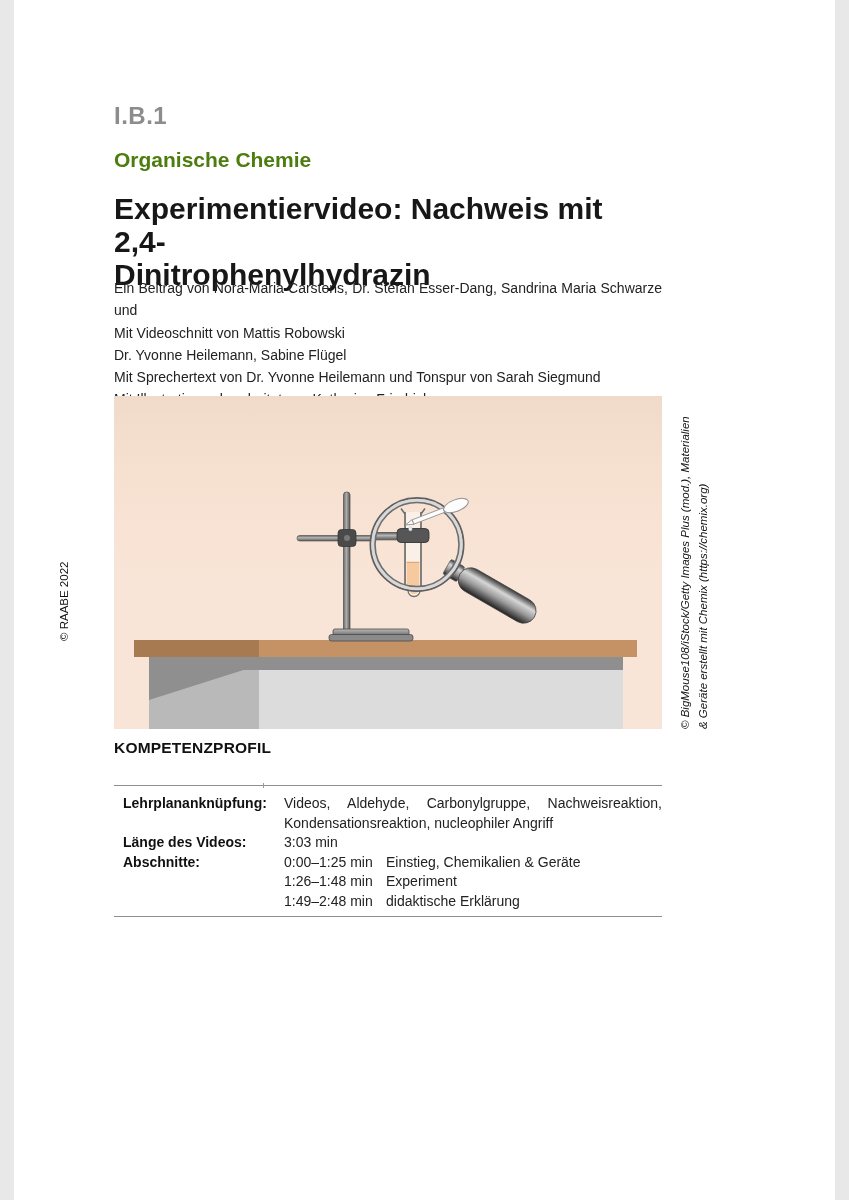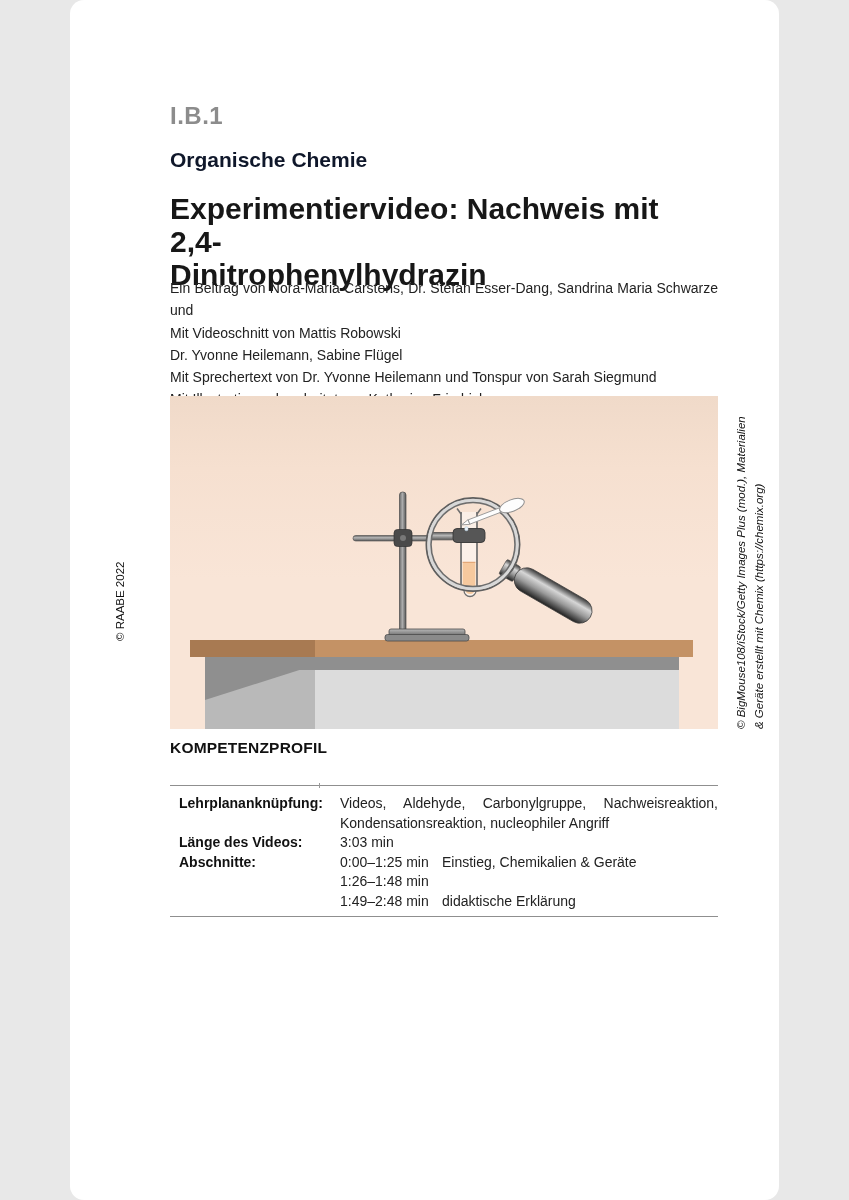--- a/index.html
+++ b/index.html
@@ -1,28 +1,27 @@
 <!DOCTYPE html>
 <html><head>
 <meta charset="utf-8">
 <style>
   html,body{margin:0;padding:0;background:#e8e8e8;}
   #page{
     position:relative;
-    width:709px;height:1200px;
+    width:821px;height:1200px;
     background:#ffffff;
     font-family:"Liberation Sans",sans-serif;
     color:#1d1d1d;
     overflow:hidden;
     margin:0 auto;
-    border-radius:14px;
   }
   .abs{position:absolute;}
   #unit-code{left:100px;top:102px;font-size:24px;font-weight:700;color:#8c8c8c;letter-spacing:0.5px;}
-  #subject{left:100px;top:148px;font-size:21px;font-weight:700;color:#0f172a;}
+  #subject{left:100px;top:148px;font-size:21px;font-weight:700;color:#4d7c0f;}
   #doc-title{left:100px;top:192px;width:548px;font-size:30px;line-height:33px;font-weight:700;color:#171717;}
   #credits{left:100px;top:277px;width:548px;font-size:14px;line-height:22.3px;color:#222;}
   .justify-line{text-align:justify;text-align-last:justify;}
   #copyright-left{
     left:44px;top:641px;transform:rotate(-90deg);transform-origin:0 0;
     font-size:11.5px;white-space:nowrap;color:#111;
   }
   #image-credit{
     left:663px;top:729px;transform:rotate(-90deg);transform-origin:0 0;
     font-size:11.5px;font-style:italic;line-height:17.5px;white-space:nowrap;color:#111;
@@ -175,20 +174,21 @@
     </div>
     <div class="kp-row">
       <div class="kp-label">Abschnitte:</div>
       <div class="kp-value">
         <div class="kp-seg">
           <span>0:00–1:25 min</span>
           <span>Einstieg, Chemikalien &amp; Geräte</span>
         </div>
         <div class="kp-seg">
           <span>1:26–1:48 min</span>
+          <span>Experiment</span>
         </div>
         <div class="kp-seg">
           <span>1:49–2:48 min</span>
           <span>didaktische Erklärung</span>
         </div>
       </div>
     </div>
   </div>
   <div id="kp-col-divider" class="abs"></div>
 

